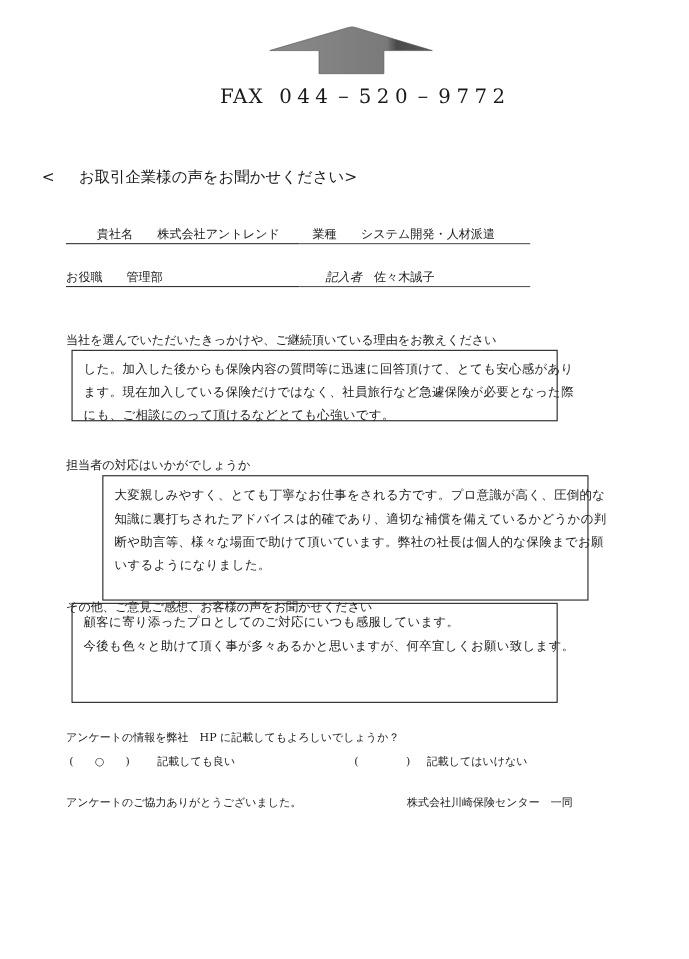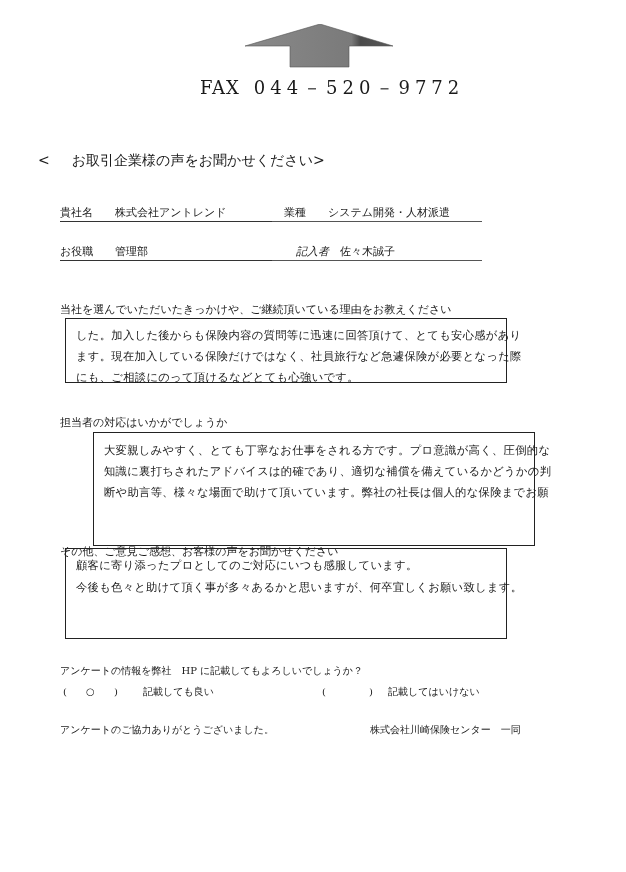--- a/index.html
+++ b/index.html
@@ -38,21 +38,21 @@
 
 <div class="abs fax">
   <span>FAX</span><span class="num">044－520－9772</span>
 </div>
 
 <div class="abs title">
   <span class="lt">&lt;</span><span>お取引企業様の声をお聞かせください&gt;</span>
 </div>
 
 <div class="abs field" style="left:60px; top:205px; width:212px;">
-  <span class="lbl" style="width:55px;">貴社名</span><span class="val">株式会社アントレンド</span>
+  <span class="lbl" style="width:55px;margin-left:28px;">貴社名</span><span class="val">株式会社アントレンド</span>
 </div>
 <div class="abs field" style="left:272px; top:205px; width:210px; border-bottom-color:#555;">
   <span class="lbl" style="width:44px; margin-left:12px;">業種</span><span class="val">システム開発・人材派遣</span>
 </div>
 
 <div class="abs field" style="left:60px; top:244px; width:212px;">
   <span class="lbl" style="width:55px;">お役職</span><span class="val">管理部</span>
 </div>
 <div class="abs field" style="left:272px; top:244px; width:210px; border-bottom-color:#555;">
   <span class="lbl" style="width:44px; margin-left:24px;font-style:italic;">記入者</span><span class="val">佐々木誠子</span>
@@ -63,20 +63,21 @@
   <p>した。加入した後からも保険内容の質問等に迅速に回答頂けて、とても安心感があり</p>
   <p>ます。現在加入している保険だけではなく、社員旅行など急遽保険が必要となった際</p>
   <p>にも、ご相談にのって頂けるなどとても心強いです。</p>
 </div>
 
 <div class="abs q" style="top:415px;">担当者の対応はいかがでしょうか</div>
 <div class="box" style="top:432px; height:114px; padding-top:7px;margin-left:28px;">
   <p>大変親しみやすく、とても丁寧なお仕事をされる方です。プロ意識が高く、圧倒的な</p>
   <p>知識に裏打ちされたアドバイスは的確であり、適切な補償を備えているかどうかの判</p>
   <p>断や助言等、様々な場面で助けて頂いています。弊社の社長は個人的な保険までお願</p>
+  <p>いするようになりました。</p>
 </div>
 
 <div class="abs q" style="top:544px;">その他、ご意見ご感想、お客様の声をお聞かせください</div>
 <div class="box" style="top:548px; height:91px; padding-top:6px; line-height:22px;">
   <p>顧客に寄り添ったプロとしてのご対応にいつも感服しています。</p>
   <p>今後も色々と助けて頂く事が多々あるかと思いますが、何卒宜しくお願い致します。</p>
 </div>
 
 <div class="abs small" style="left:60px; top:664px;">アンケートの情報を弊社　HP に記載してもよろしいでしょうか？</div>
 <div class="abs small" style="left:63px; top:685px;">

